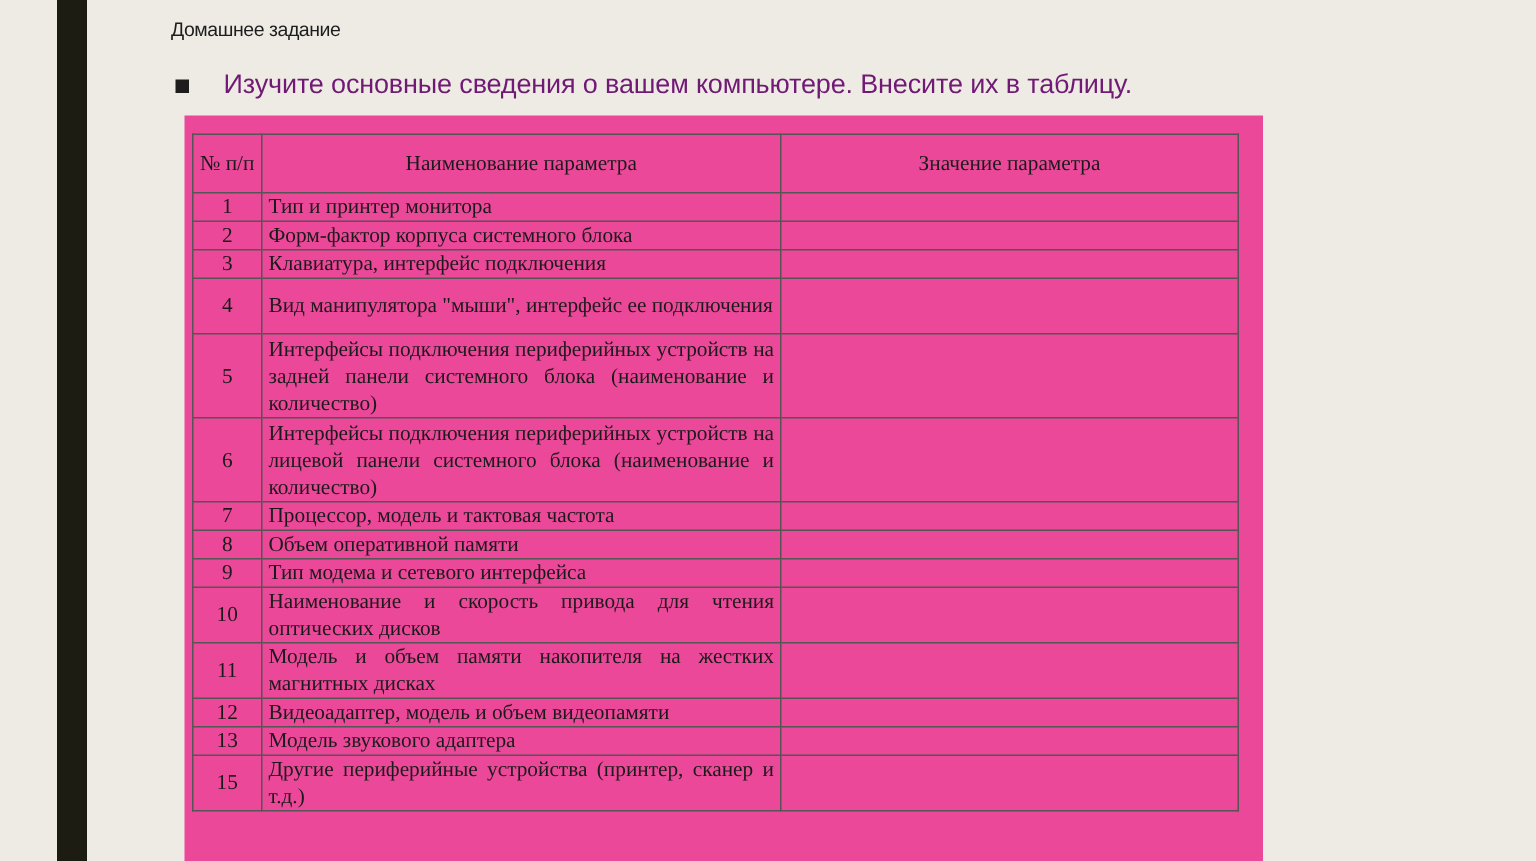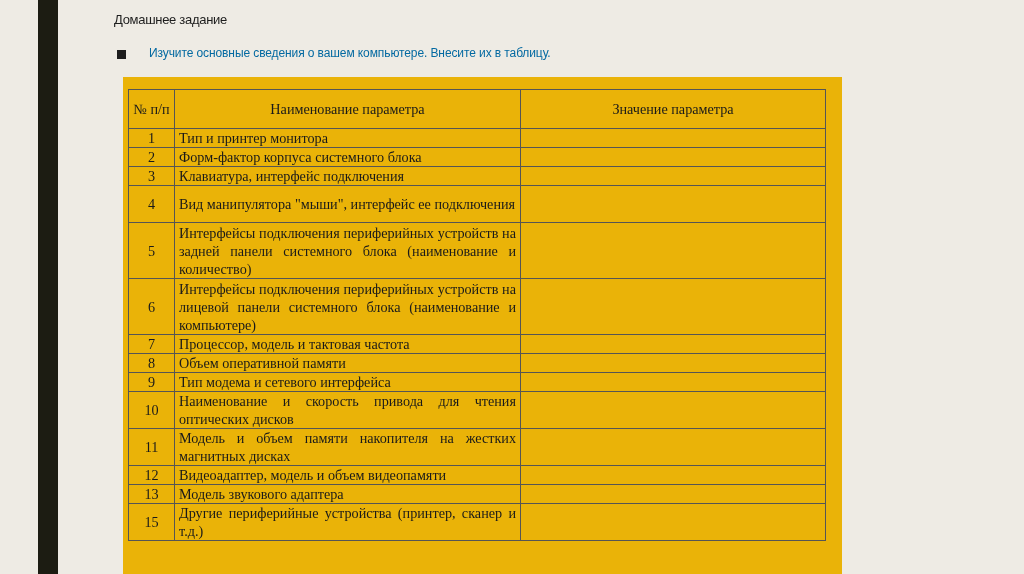--- a/index.html
+++ b/index.html
@@ -18,25 +18,25 @@
       font-family: "Liberation Sans", sans-serif;
     }
     .bullet-line {
       position: absolute; left: 117px; top: 46px;
       display: flex; align-items: center;
     }
     .bullet-square {
       width: 9px; height: 9px; background: #1d1d1d; margin-right: 23px; margin-top: 2px;
     }
     .bullet-text {
-      font-size: 12px; color: #0369a1; letter-spacing: -0.1px;
+      font-size: 18px; color: #701a75; letter-spacing: -0.1px;
     }
     .image-panel {
       position: absolute; left: 123px; top: 77px; width: 719px; height: 497px;
-      background: #eab308;
+      background: #ec4899;
     }
     table.params {
       position: absolute; left: 5px; top: 12px; width: 698px;
       border-collapse: collapse;
       font-family: "Liberation Serif", serif; font-size: 14.2px; color: #1a1a1a;
     }
     table.params td, table.params th {
       border: 1.5px solid #555;
       padding: 0 4px;
       line-height: 18px;
@@ -93,21 +93,21 @@
           <td class="col-name">Вид манипулятора "мыши", интерфейс ее подключения</td>
           <td class="col-value"></td>
         </tr>
         <tr class="h3">
           <td class="col-num">5</td>
           <td class="col-name">Интерфейсы подключения периферийных устройств на задней панели системного блока (наименование и количество)</td>
           <td class="col-value"></td>
         </tr>
         <tr class="h3">
           <td class="col-num">6</td>
-          <td class="col-name">Интерфейсы подключения периферийных устройств на лицевой панели системного блока (наименование и компьютере)</td>
+          <td class="col-name">Интерфейсы подключения периферийных устройств на лицевой панели системного блока (наименование и количество)</td>
           <td class="col-value"></td>
         </tr>
         <tr class="h1">
           <td class="col-num">7</td>
           <td class="col-name">Процессор, модель и тактовая частота</td>
           <td class="col-value"></td>
         </tr>
         <tr class="h1">
           <td class="col-num">8</td>
           <td class="col-name">Объем оперативной памяти</td>

